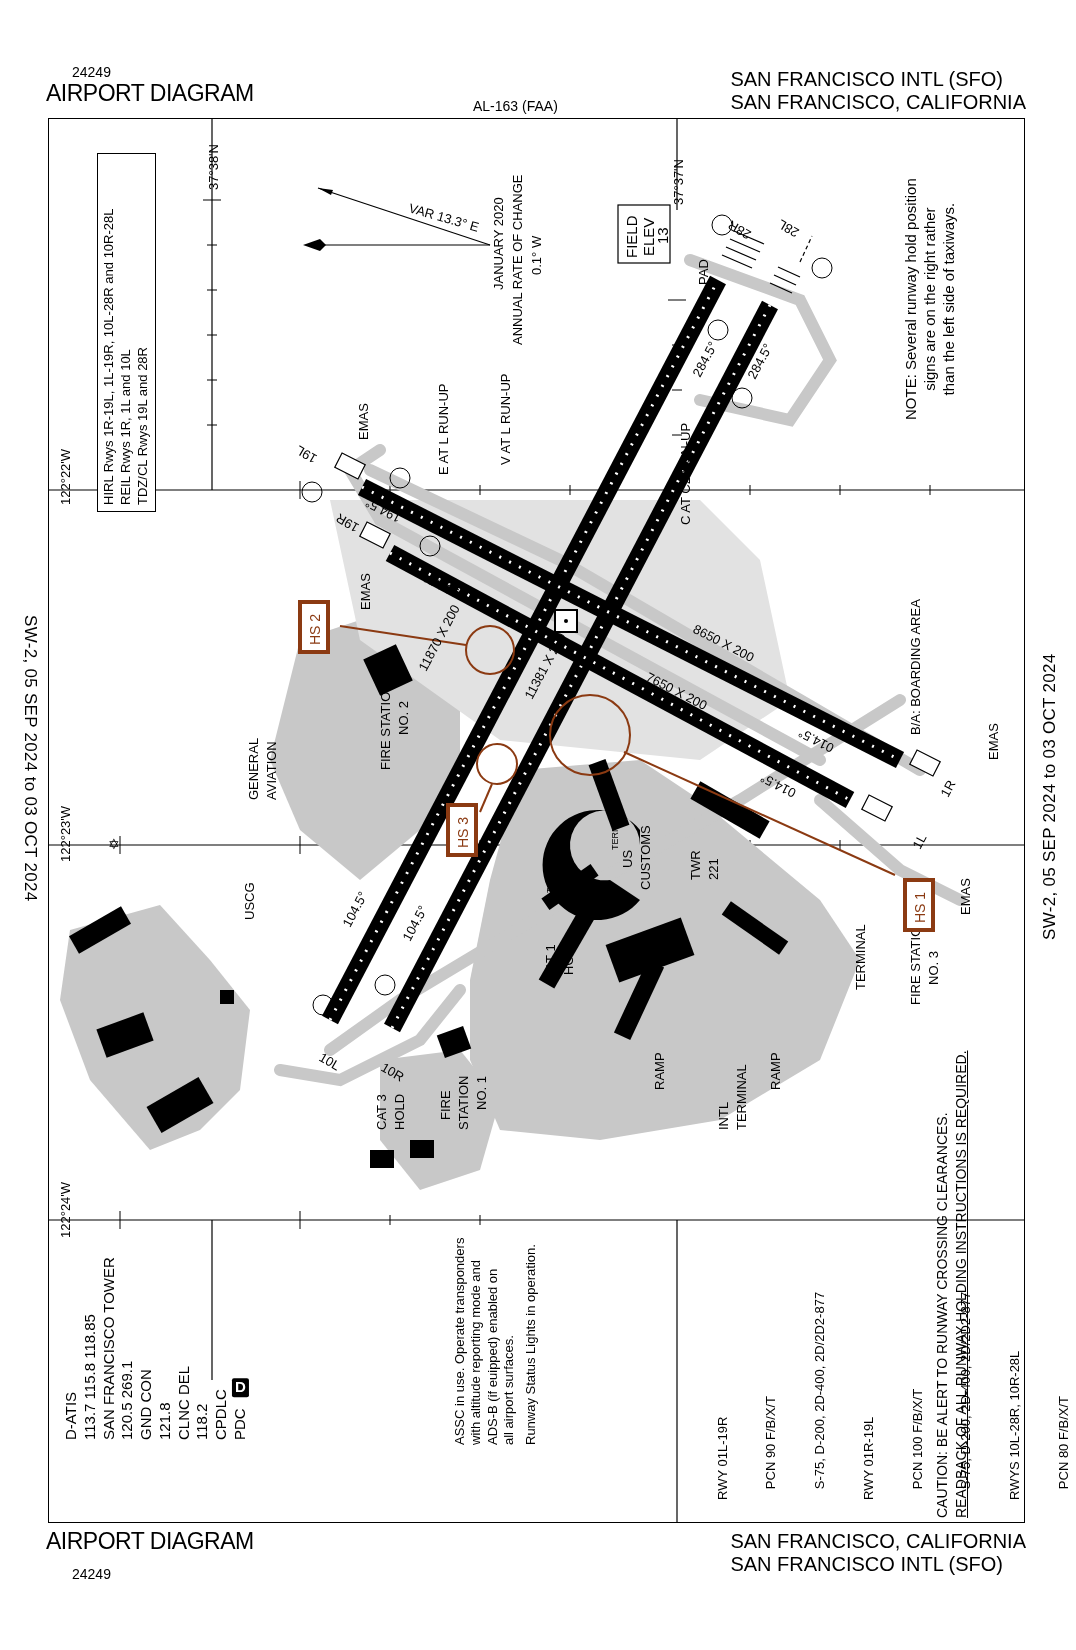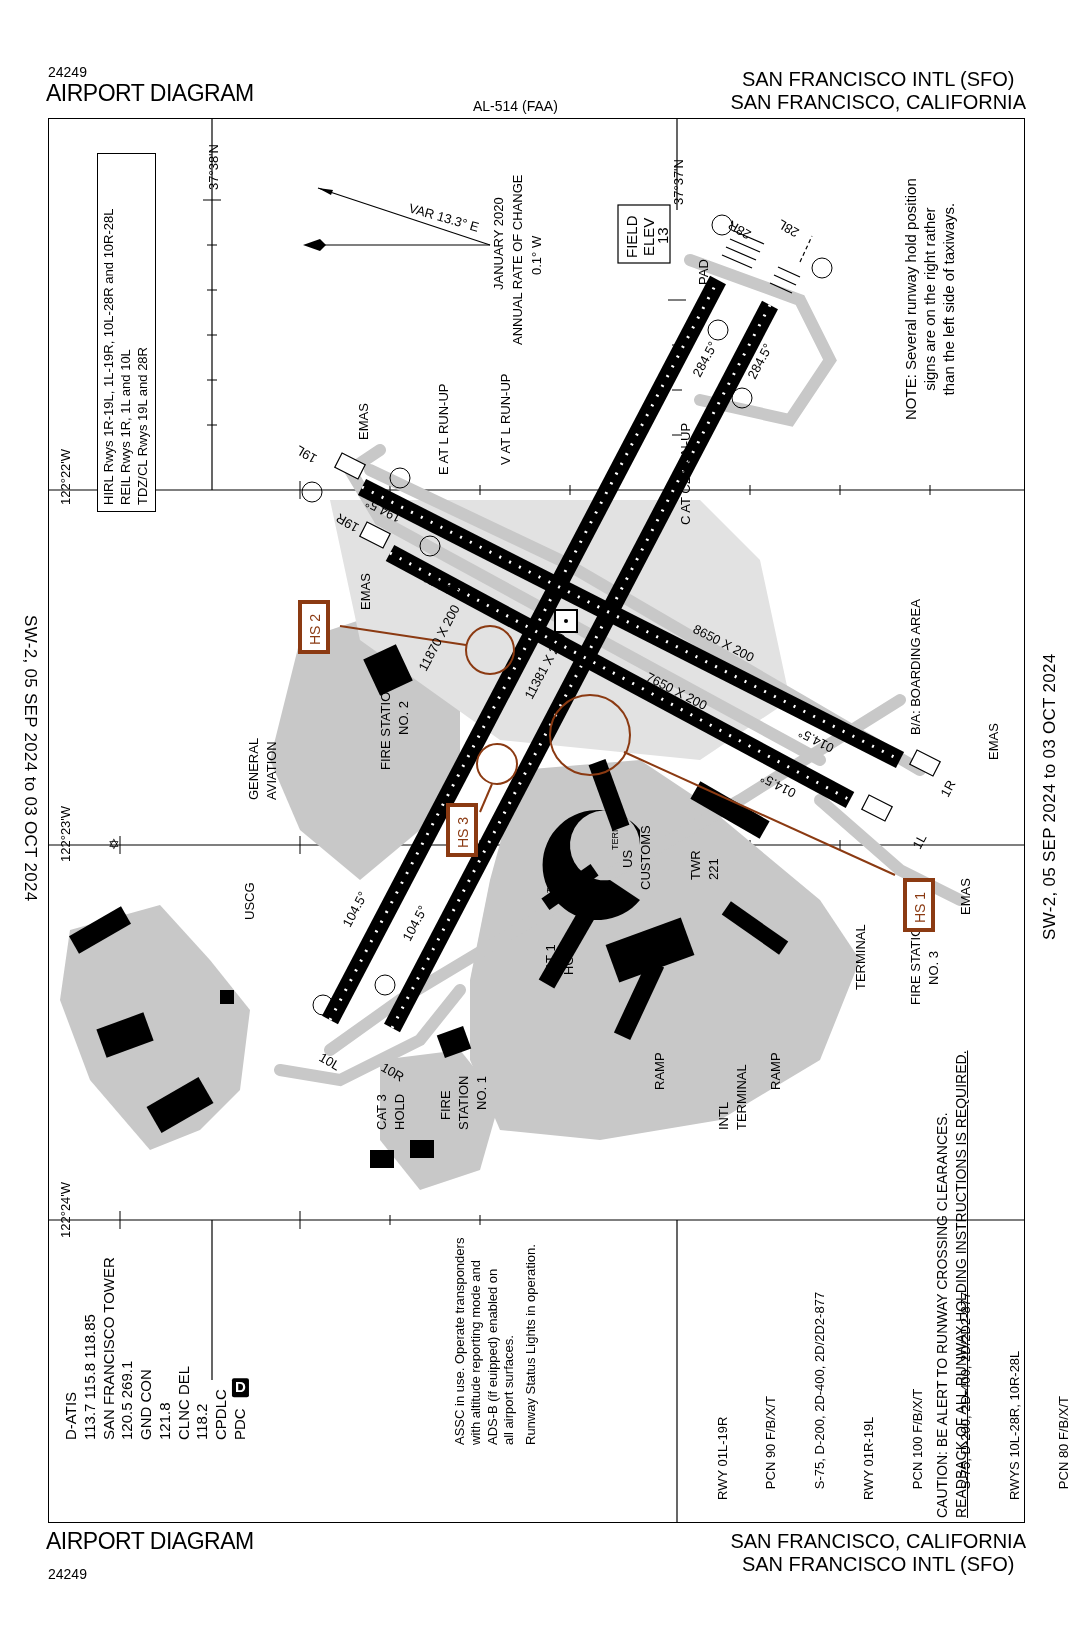--- a/index.html
+++ b/index.html
@@ -1,42 +1,42 @@
 <!DOCTYPE html>
 <html><head>
 <meta charset="utf-8">
 <style>
   html, body { margin:0; padding:0; background:#ffffff; }
   body { width:1076px; height:1650px; position:relative; overflow:hidden;
          font-family:"Liberation Sans", "DejaVu Sans", sans-serif; color:#000; }
   .abs { position:absolute; }
-  .hdr-num { font-size:14px; }
+  .hdr-num { font-size:14px;margin-left:24px; }
   .hdr-title { font-size:23px; letter-spacing:-0.5px; line-height:1; }
   .hdr-mid { font-size:14px; }
-  .hdr-right { font-size:20px; text-align:center; line-height:1.15; white-space:nowrap; }
+  .hdr-right { font-size:20px; text-align:left; line-height:1.15; white-space:nowrap; }
   .frame { position:absolute; left:48px; top:118px; width:977px; height:1405px;
            border:1.5px solid #000; box-sizing:border-box; }
   .rot-cw { transform-origin:0 0; transform:rotate(90deg); white-space:nowrap; }
   .rot-ccw { transform-origin:0 0; transform:rotate(-90deg); white-space:nowrap; }
   .vtext { font-size:13px; line-height:1.25; }
   .vtext-lg { font-size:15px; line-height:1.25; }
   .margin-date { font-size:17px; letter-spacing:0.3px; }
   .lighting-box { border:1.2px solid #000; padding:3px 6px; font-size:13px; line-height:1.3; background:#fff; }
   .note-line { display:block; }
   .caution { font-size:14px; line-height:1.35; }
   .caution .u { text-decoration:underline; }
   svg text { font-family:"Liberation Sans", "DejaVu Sans", sans-serif; }
   .hs-label text { fill:#8b3a12; }
 </style>
 </head>
 <body>
 
 <div class="abs hdr-num" style="left:48px; top:64px;">24249</div>
 <div class="abs hdr-title" style="left:46px; top:82px;">AIRPORT DIAGRAM</div>
-<div class="abs hdr-mid" style="left:473px; top:98px;">AL-514 (FAA)</div>
+<div class="abs hdr-mid" style="left:473px; top:98px;">AL-163 (FAA)</div>
 <div class="abs hdr-right" style="right:50px; top:68px;">
   <div>SAN FRANCISCO INTL (SFO)</div>
   <div>SAN FRANCISCO, CALIFORNIA</div>
 </div>
 
 <div class="abs rot-cw margin-date" style="left:40px; top:615px;">SW-2,  05 SEP 2024  to  03 OCT 2024</div>
 <div class="abs rot-ccw margin-date" style="left:1040px; top:940px;">SW-2,  05 SEP 2024  to  03 OCT 2024</div>
 
 <div class="frame"></div>
 

